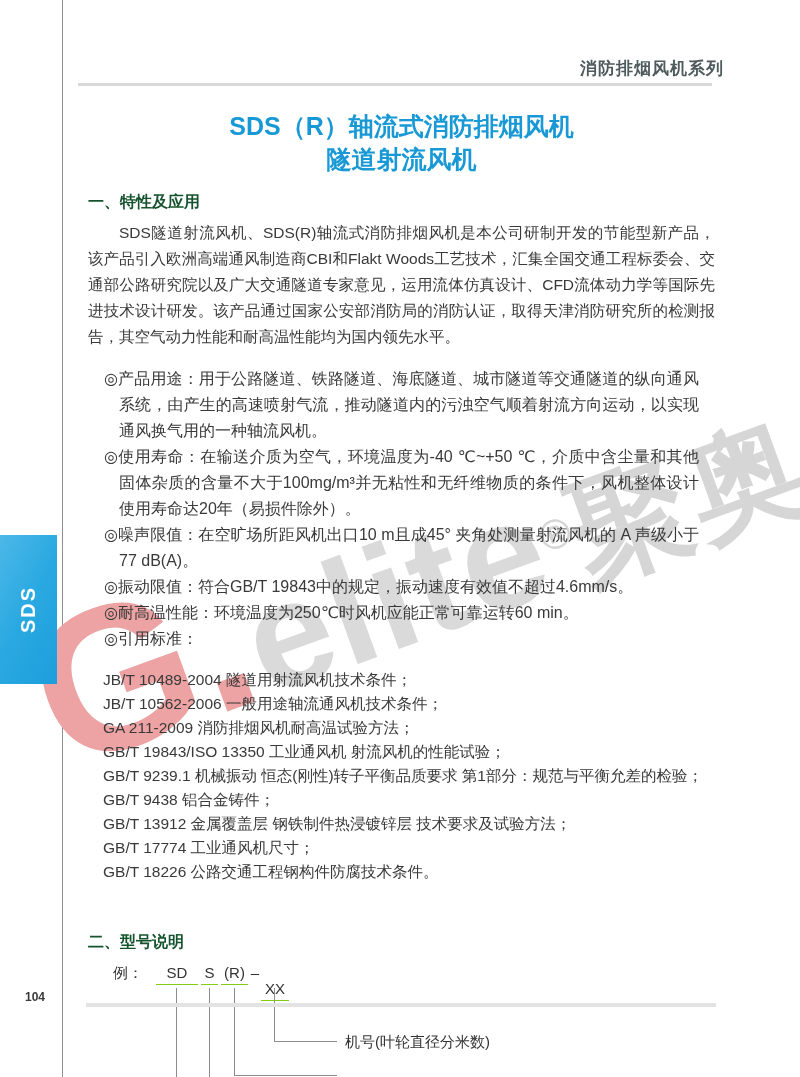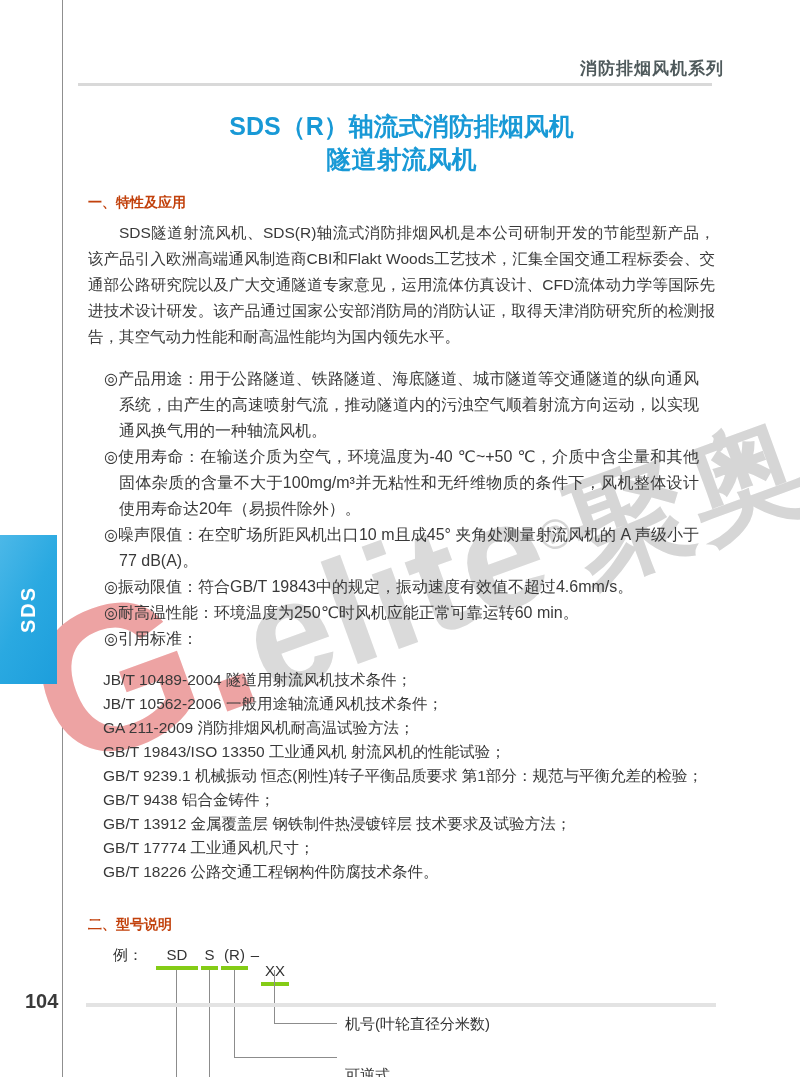--- a/index.html
+++ b/index.html
@@ -29,44 +29,44 @@
   .logo{position:absolute;left:78px;top:40px;z-index:2;line-height:40px;}
   .logo .g{font-size:36px;font-weight:bold;color:#2fa9d2;}
   .logo .rest{font-size:36px;font-weight:bold;color:#57585a;letter-spacing:-1px;}
   .logo .reg{font-size:13px;font-weight:bold;color:#6b6c6e;vertical-align:18px;}
   .series{position:absolute;right:76px;top:57px;z-index:2;
     font-size:17px;font-weight:bold;color:#4f5a5c;letter-spacing:1px;}
   .header-rule{position:absolute;left:78px;top:83px;width:634px;height:3px;background:#d9d9d9;z-index:2;}
   
   .content{position:absolute;left:88px;top:110px;width:627px;z-index:1;}
   .doc-title{ text-align:center;color:#1899d6;font-weight:bold;font-size:25px;line-height:33px;margin:0 0 14px 0;}
-  .sec-heading{color:#c2410c;font-weight:bold;font-size:14px;line-height:20px;margin:16px 0 8px 0;}
+  .sec-heading{color:#14532d;font-weight:bold;font-size:16px;line-height:20px;margin:16px 0 8px 0;}
   .intro{font-size:15.5px;line-height:26px;text-align:justify;text-indent:2em;margin:0 0 8px 0;}
   .bullets{margin:16px;padding:0;list-style:none;font-size:16px;line-height:26px;}
   .bullets li{padding-left:15px;text-indent:-15px;text-align:justify;}
   .standards{margin:0 0 0 15px;font-size:15.5px;line-height:24px;}
   .standards div{white-space:nowrap;}
   
   .diagram{position:relative;height:192px;margin-top:12px;font-size:15px;color:#333;}
   .tok{position:absolute;top:0;text-align:center;}
-  .tok.u{border-bottom:4px solid #84cc16;padding-bottom:3px;}
+  .tok.u{border-bottom:1px solid #84cc16;padding-bottom:3px;}
   .dline{position:absolute;background:#8c8c8c;}
   .dlabel{position:absolute;left:257px;font-size:15px;color:#333;white-space:nowrap;}
   
   .tab{
     position:absolute;left:0;top:535px;width:57px;height:149px;z-index:3;
     background:linear-gradient(118deg,#4cb8e8 0%,#2aa9e1 48%,#1d9edc 100%);
     display:flex;align-items:center;justify-content:center;
   }
   .tab span{
     transform:rotate(-90deg);
     color:#ffffff;font-weight:bold;font-size:20px;letter-spacing:2px;
   }
   
-  .page-num{position:absolute;left:25px;top:990px;font-size:20px;font-weight:bold;color:#3a3a3a;z-index:2;}
+  .page-num{position:absolute;left:25px;top:990px;font-size:12px;font-weight:bold;color:#3a3a3a;z-index:2;}
   .footer-rule{position:absolute;left:86px;top:1003px;width:630px;height:4px;background:#e3e3e3;z-index:2;}
 </style>
 </head>
 <body>
 
 <div class="page">
 
   <div class="left-rule"></div>
 
   <div class="wm">
@@ -101,21 +101,21 @@
       <div>JB/T 10562-2006 一般用途轴流通风机技术条件；</div>
       <div>GA 211-2009 消防排烟风机耐高温试验方法；</div>
       <div>GB/T 19843/ISO 13350 工业通风机 射流风机的性能试验；</div>
       <div>GB/T 9239.1 机械振动 恒态(刚性)转子平衡品质要求 第1部分：规范与平衡允差的检验；</div>
       <div>GB/T 9438 铝合金铸件；</div>
       <div>GB/T 13912 金属覆盖层 钢铁制件热浸镀锌层 技术要求及试验方法；</div>
       <div>GB/T 17774 工业通风机尺寸；</div>
       <div>GB/T 18226 公路交通工程钢构件防腐技术条件。</div>
     </div>
 
-    <div class="sec-heading" style="margin-top:30px;">二、型号说明</div>
+    <div class="sec-heading" style="margin-top:48px;">二、型号说明</div>
 
     <div class="diagram">
       <span class="tok" style="left:25px;">例：</span>
       <span class="tok u" style="left:68px;width:42px;">SD</span>
       <span class="tok u" style="left:113px;width:17px;">S</span>
       <span class="tok u" style="left:133px;width:27px;">(R)</span>
       <span class="tok" style="left:162px;width:10px;">–</span>
       <span class="tok u" style="left:173px;width:28px;margin-top:16px;">XX</span>
 
       <div class="dline" style="left:88px;top:24px;width:1px;height:153px;"></div>

